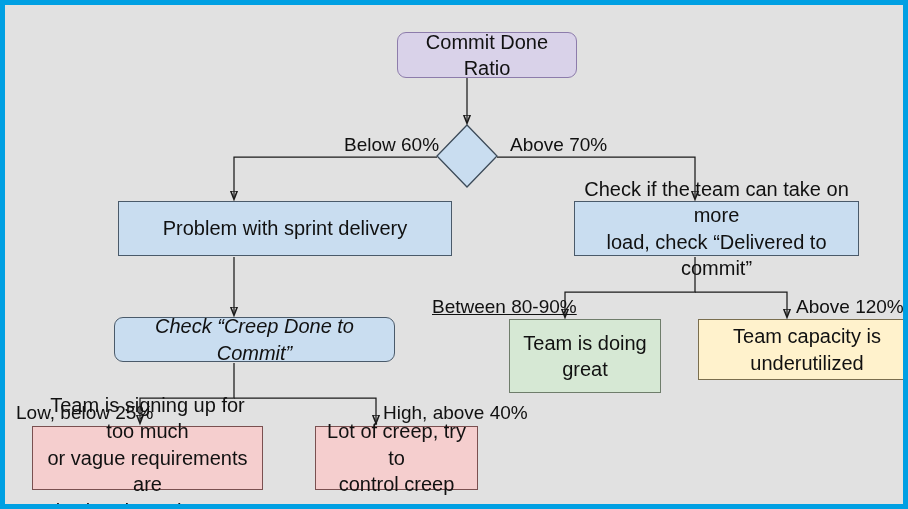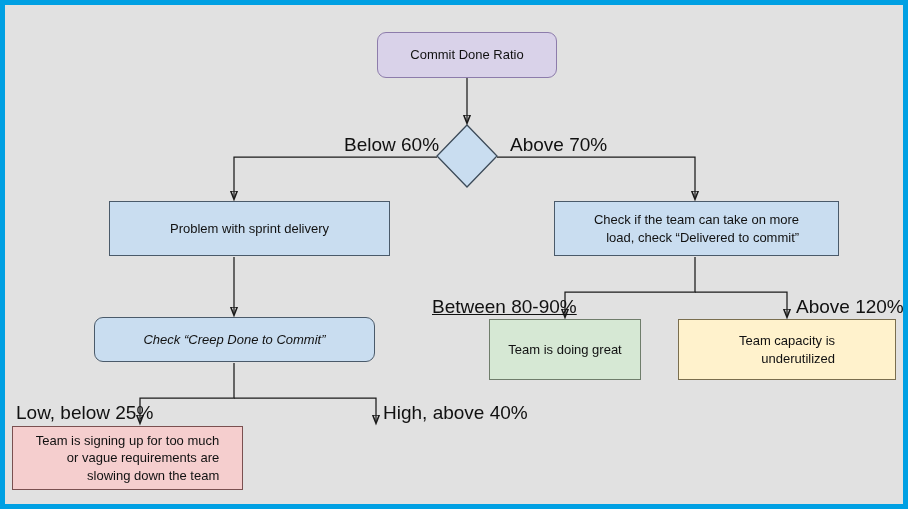--- a/index.html
+++ b/index.html
@@ -27,28 +27,29 @@
     top: 0;
     width: 898px;
     height: 499px;
   }
   .node {
     position: absolute;
     box-sizing: border-box;
     display: flex;
     align-items: center;
     justify-content: center;
-    text-align: right;
+    text-align: center;
     color: #111111;
-    font-size: 13px;
+    font-size: 20px;
     line-height: 1.32;
     border-width: 1.3px;
     border-style: solid;
     padding: 2px 6px;
     white-space: pre-line;
+    margin-left: 20px;
   }
   .n-purple { background: #d9d2e9; border-color: #8d7cab; border-radius: 9px; }
   .n-blue   { background: #c9ddf0; border-color: #4a5a6a; }
   .n-blue-r { background: #c9ddf0; border-color: #4a5a6a; border-radius: 9px; }
   .n-green  { background: #d6e8d4; border-color: #6f7d6b; }
   .n-yellow { background: #fff2cc; border-color: #7a6e4e; }
   .n-pink   { background: #f5cece; border-color: #7a5050; }
 
   .edge-label {
     position: absolute;
@@ -92,48 +93,52 @@
       <path d="M229,358 L229,393 L135,393 L135,418" marker-end="url(#arrow)"></path>
       <path d="M229,393 L371,393 L371,418" marker-end="url(#arrow)"></path>
 
       <polygon points="462,120 492,151 462,182 432,151" fill="#c9ddf0" stroke="#3c4a58" stroke-width="1.3"></polygon>
     </svg>
 
     <div class="node n-purple" style="left:372px; top:27px; width:180px; height:46px;">
       <span>Commit Done Ratio</span>
     </div>
 
-    <div class="node n-blue" style="left:104px; top:196px; width:281px; height:55px;">
+    <div class="node n-blue" style="left:93px; top:196px; width:334px; height:55px;">
       <span>Problem with sprint delivery</span>
     </div>
 
     <div class="node n-blue" style="left:549px; top:196px; width:285px; height:55px;">
       <span>Check if the team can take on more
 load, check “Delivered to commit”</span>
     </div>
 
     <div class="node n-blue-r" style="left:89px; top:312px; width:281px; height:45px;font-style:italic;">
       <span>Check “Creep Done to Commit”</span>
     </div>
 
-    <div class="node n-green" style="left:484px; top:314px; width:152px; height:61px;">
+    <div class="node n-green" style="left:484px; top:314px; width:152px; height:74px;">
       <span>Team is doing great</span>
     </div>
 
     <div class="node n-yellow" style="left:673px; top:314px; width:218px; height:61px;">
       <span>Team capacity is
 underutilized</span>
     </div>
 
     <div class="node n-pink" style="left:7px; top:421px; width:231px; height:64px;">
       <span>Team is signing up for too much
 or vague requirements are
 slowing down the team</span>
     </div>
 
+    <div class="node n-pink" style="left:290px; top:421px; width:163px; height:64px;">
+      <span>Lot of creep, try to
+control creep</span>
+    </div>
 
     <div class="edge-label" style="left:339px; top:130px;">Below 60%</div>
 
     <div class="edge-label" style="left:505px; top:130px;">Above 70%</div>
 
     <div class="edge-label" style="left:427px; top:292px;text-decoration:underline;">Between 80-90%</div>
 
     <div class="edge-label" style="left:791px; top:292px;">Above 120%</div>
 
     <div class="edge-label" style="left:11px; top:398px;">Low, below 25%</div>

